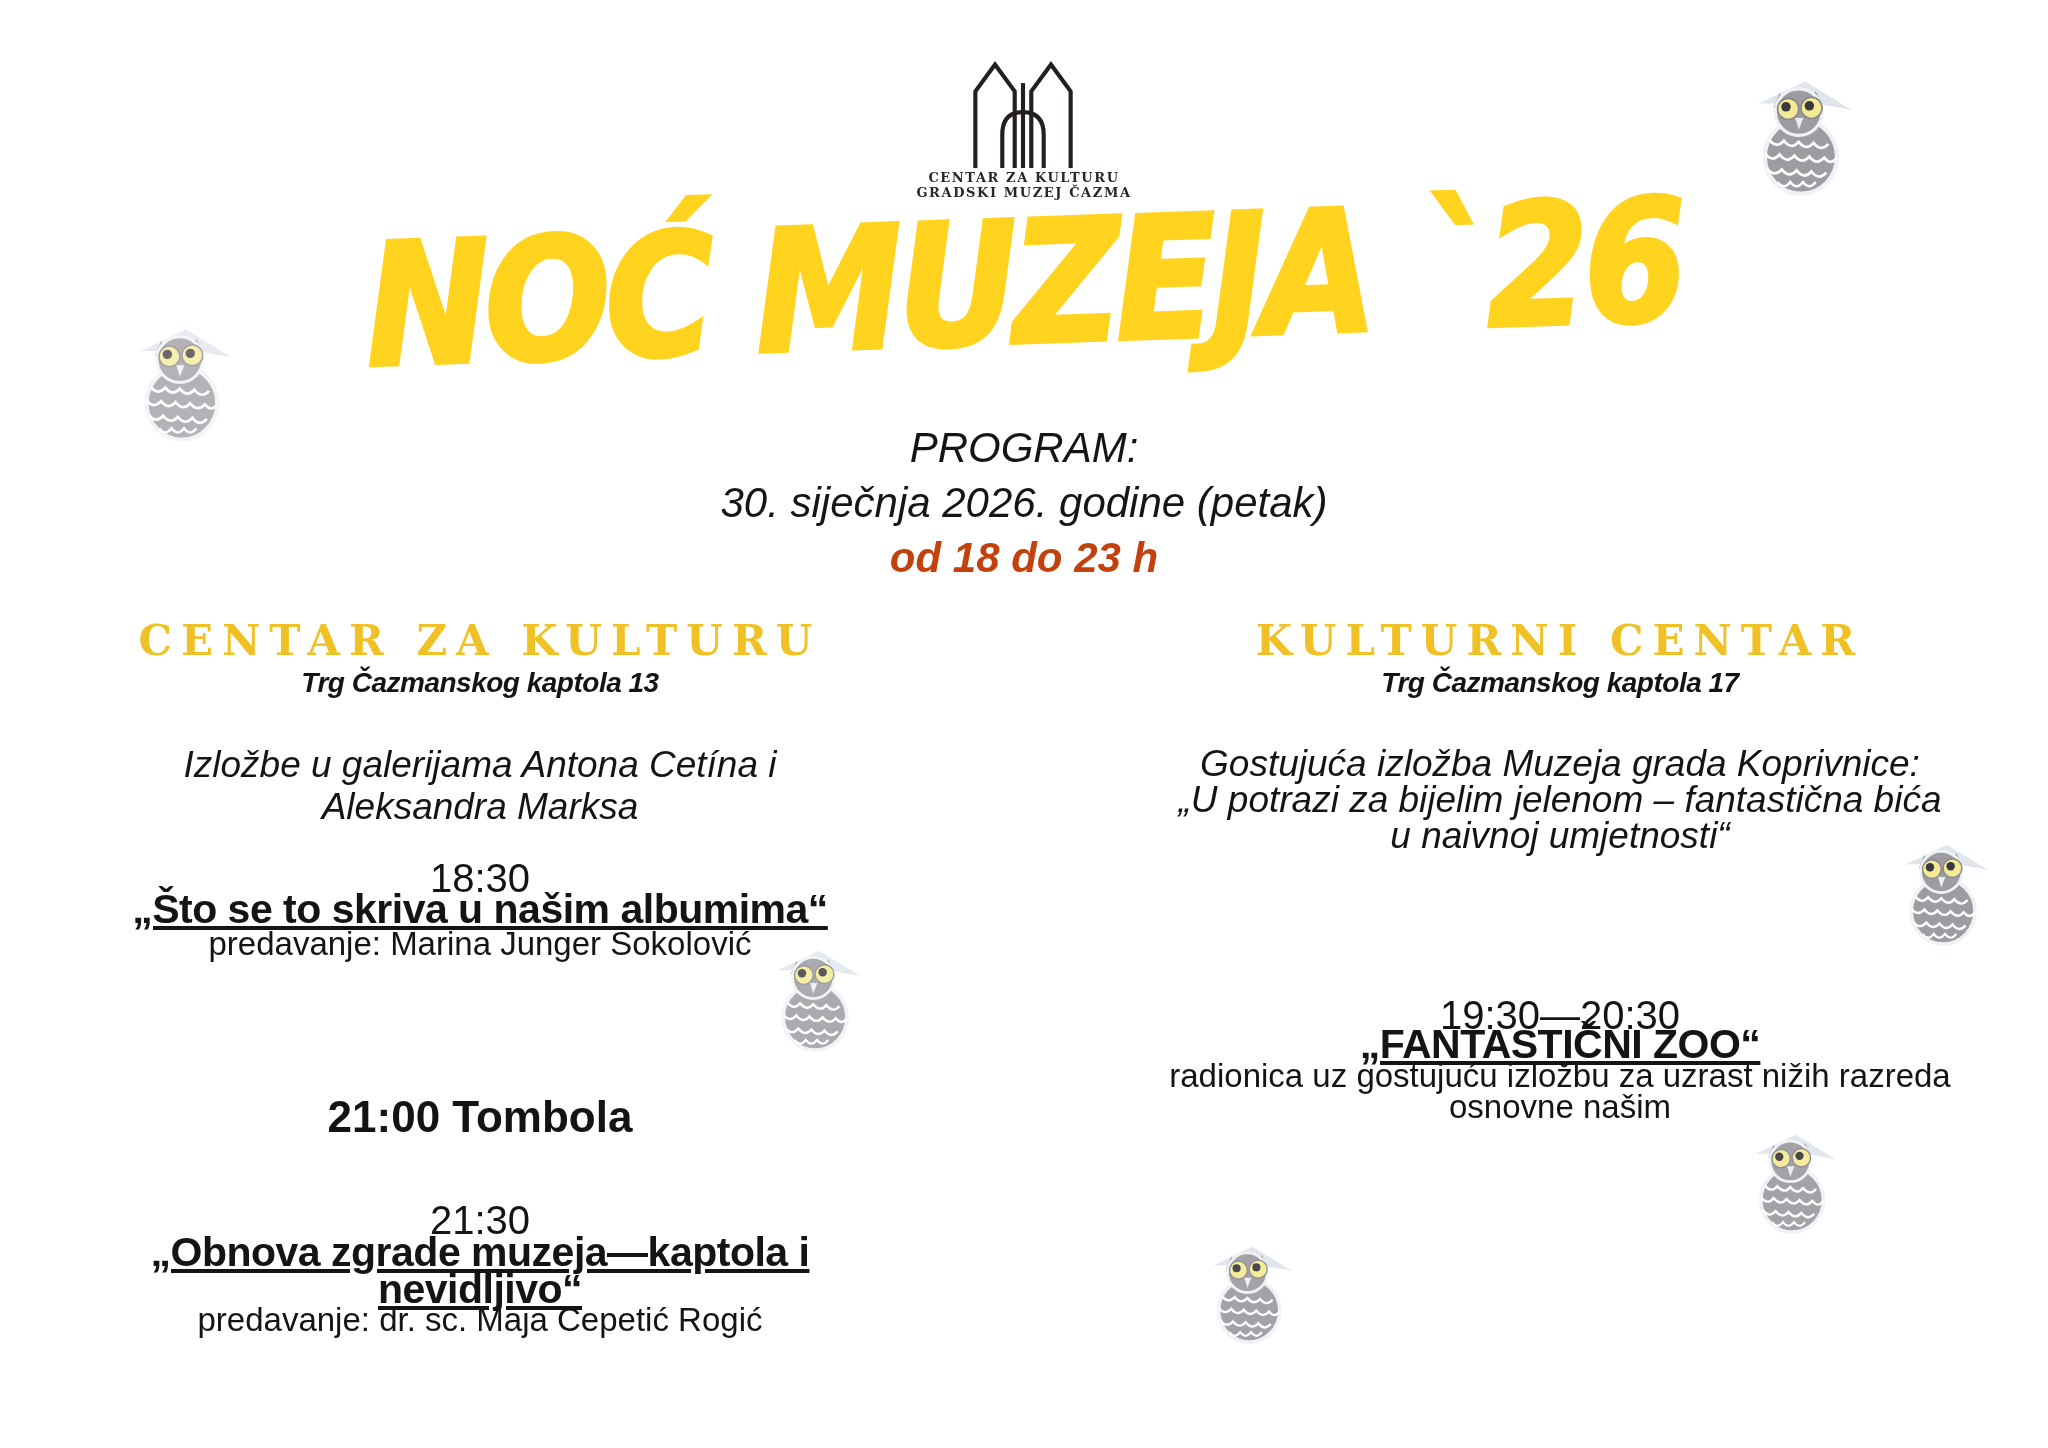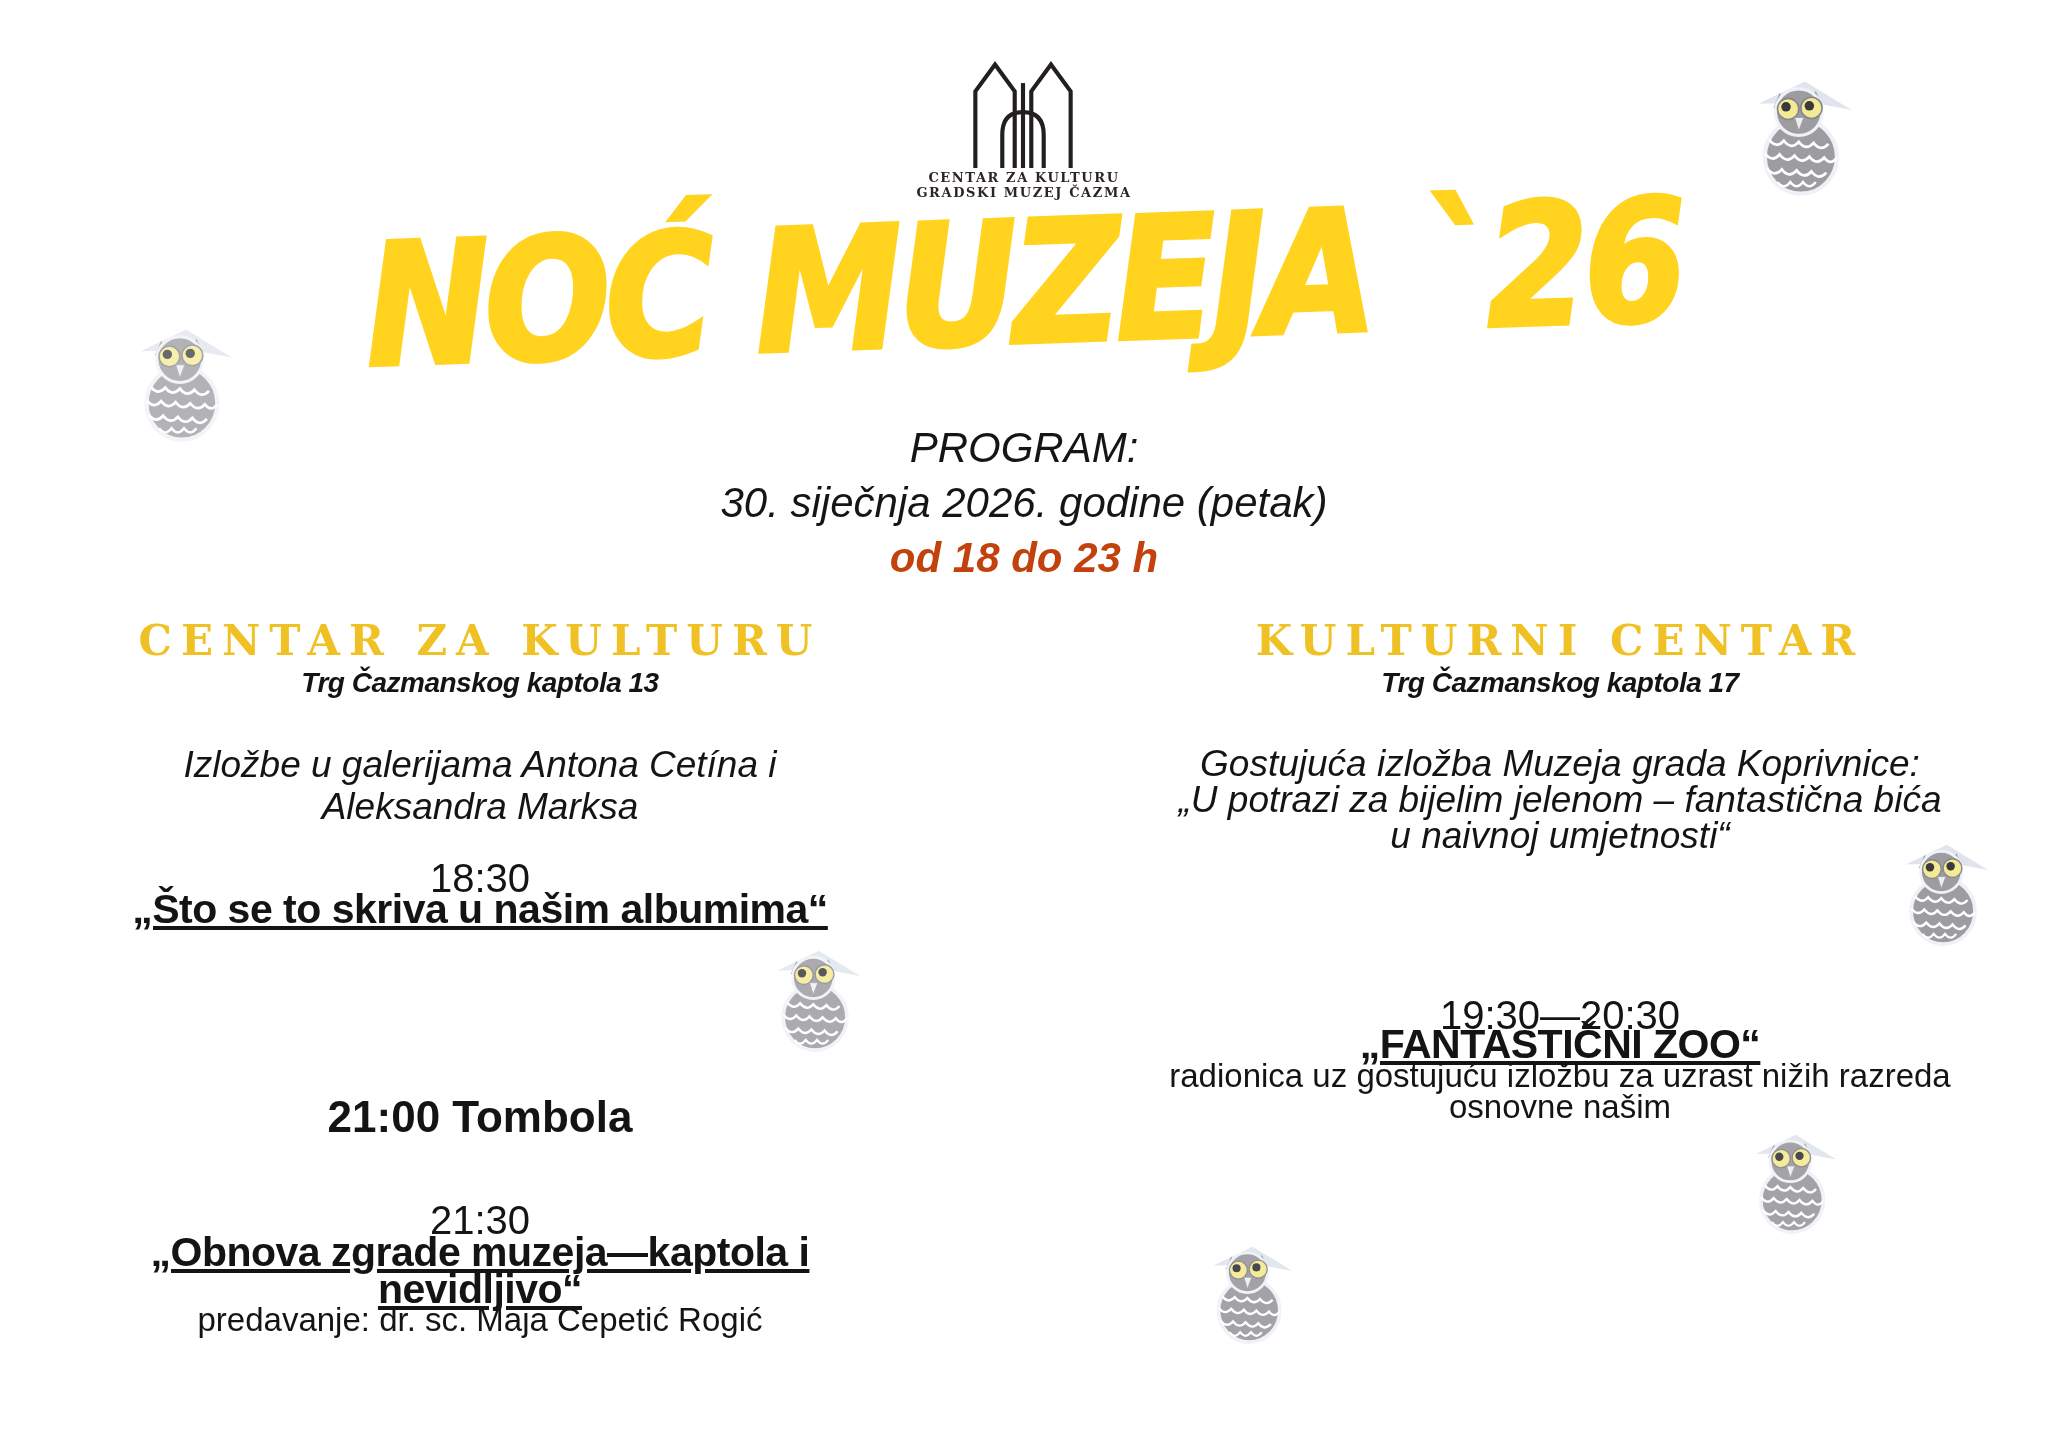--- a/index.html
+++ b/index.html
@@ -73,20 +73,21 @@
 
   <div class="col col-l">
     <div class="blk venue">CENTAR ZA KULTURU</div>
     <div class="blk address">Trg Čazmanskog kaptola 13</div>
     <div class="blk intro">
       <div>Izložbe u galerijama Antona Cetína i</div>
       <div>Aleksandra Marksa</div>
     </div>
     <div class="blk ev-time t-856">18:30</div>
     <div class="blk ev-title t-891">„Što se to skriva u našim albumima“</div>
+    <div class="blk ev-note t-928">predavanje: Marina Junger Sokolović</div>
     <div class="blk tombola">21:00 Tombola</div>
     <div class="blk ev-time t-1198">21:30</div>
     <div class="blk ev-title t-1234">
       <div>„Obnova zgrade muzeja—kaptola i</div>
       <div>nevidljivo“</div>
     </div>
     <div class="blk ev-note t-1304">predavanje: dr. sc. Maja Cepetić Rogić</div>
   </div>
 
   <div class="col col-r">

